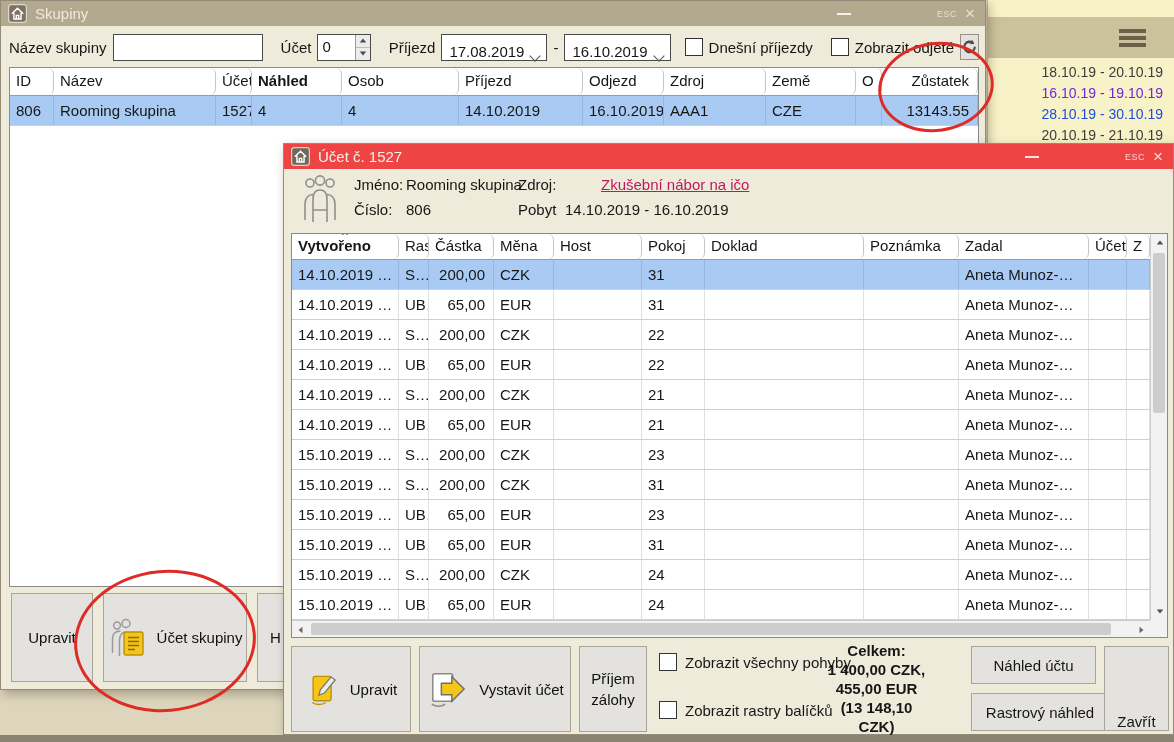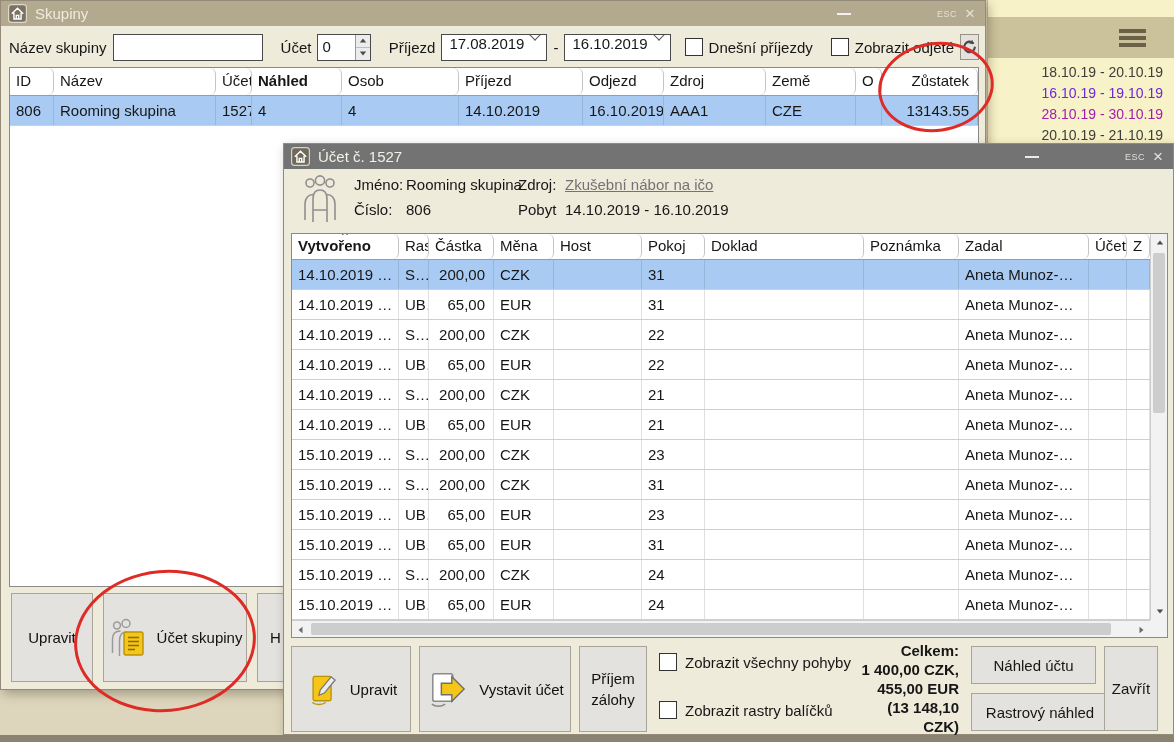--- a/index.html
+++ b/index.html
@@ -6,34 +6,34 @@
   html,body { width:1174px; height:742px; }
   body { position:relative; overflow:hidden; background:#ddd6bc; color:#161616;
          font-family:"Liberation Sans", sans-serif; font-size:15px; }
 
   
   .window { position:absolute; background:#efebdb; border:1px solid #938b78;
             box-shadow:3px 4px 10px rgba(60,50,30,.35); }
   .titlebar { height:25px; display:flex; align-items:center; padding:0 10px 0 7px; gap:8px;
               position:relative; }
   .tb-groups { background:#b2a98f; color:#edeade; }
-  .tb-account { background:#737373; color:#f2f0e7; }
+  .tb-account { background:#ef4444; color:#f2f0e7; }
   .tb-title { font-size:15px; }
   .tb-min { margin-left:auto; margin-right:78px; width:14px; height:2px; background:rgba(255,255,255,.85); }
   .tb-esc { font-size:9px; letter-spacing:.5px; opacity:.85; }
   .tb-x { font-size:17px; line-height:17px; opacity:.9; cursor:default; }
   .tb-x::before { content:"×"; }
 
   .house { width:19px; height:19px; display:inline-block; }
 
   
   .lbl { white-space:nowrap; }
   .ml8 { margin-left:8px; } .ml12 { margin-left:12px; }
   .txt { height:27px; border:1.5px solid #4a4a4a; background:#fff; font:15px "Liberation Sans",sans-serif; padding:0 5px; }
-  .combo { height:27px; border:1.5px solid #4a4a4a; background:#fff; display:flex; align-items:flex-start;
+  .combo { height:27px; border:1.5px solid #4a4a4a; background:#fff; display:flex; align-items:flex-end;
            padding:0 7px; gap:7px; white-space:nowrap; }
   .chev { width:8px; height:8px; border-right:1.6px solid #555; border-bottom:1.6px solid #555;
           transform:rotate(45deg); margin-top:-4px; flex:0 0 auto; }
   .spin { height:27px; width:92px; border:1.5px solid #4a4a4a; background:#fff; display:flex; align-items:stretch; }
   .spin-val { flex:1; padding:3px 4px; }
   .spin-btns { width:15px; display:flex; flex-direction:column; border-left:1px solid #9a9a9a; }
   .spin-b { flex:1; background:#ececec; border-bottom:1px solid #bdbdbd; display:flex; align-items:center; justify-content:center; }
   .spin-b:last-child { border-bottom:none; }
   .tri { width:0; height:0; display:block; }
   .tri-up { border-left:4px solid transparent; border-right:4px solid transparent; border-bottom:5px solid #4a4a4a; }
@@ -85,41 +85,41 @@
   .hamburger span { display:block; height:4px; background:#6b6148; }
   .sb-dates { position:absolute; top:62px; right:11px; text-align:right; font-size:14px; }
   .sb-date { line-height:21px; white-space:nowrap; }
 
   
   .red-ellipse { position:absolute; border:3px solid #df2b26; border-radius:50%; z-index:10; pointer-events:none; }
 
   #bottomstrip { position:absolute; left:0; top:735px; width:1174px; height:7px; background:#8b8372; z-index:4; }
 
   .abs { position:absolute; }
-  a.link { color:#737373; text-decoration:underline; }
+  a.link { color:#be185d; text-decoration:underline;margin-left:36px; }
   .filters { position:absolute; left:8px; top:31px; right:6px; height:30px; display:flex; align-items:center; gap:6px; }
 </style>
 </head>
 <body>
 
 <div id="sidebar">
   <div class="sb-band">
     <div class="hamburger">
         <span></span>
         <span></span>
         <span></span>
       </div>
   </div>
   <div class="sb-dates">
 
       <div class="sb-date" style="color: rgb(61, 61, 61);">18.10.19 - 20.10.19</div>
 
       <div class="sb-date" style="color: #6d28d9;">16.10.19 - 19.10.19</div>
 
-      <div class="sb-date" style="color: #a21caf;">28.10.19 - 30.10.19</div>
+      <div class="sb-date" style="color: #1d4ed8;">28.10.19 - 30.10.19</div>
 
       <div class="sb-date" style="color: rgb(61, 61, 61);">20.10.19 - 21.10.19</div>
     </div>
 </div>
 
 <div class="window" style="left:0;top:0;width:986px;height:690px;z-index:1;">
   <div class="titlebar tb-groups">
     <svg class="house" viewBox="0 0 16 16">
       <rect x="0.5" y="0.5" width="15" height="15" rx="2.5" fill="#7a7263" stroke="#ded9ca"></rect>
       <path d="M3.2 8.2 L8 3.6 L12.8 8.2 M5 7.4 V12.6 H11 V7.4 M7 12.6 V9.6 H9 V12.6" fill="none" stroke="#fff" stroke-width="1.2"></path>
@@ -475,35 +475,35 @@
   <div class="bigbtn" style="left:295px;top:502px;width:68px;height:86px;flex-direction:column;gap:1px;line-height:20px;">
     <span>Příjem</span>
     <span>zálohy</span>
   </div>
 
   <span class="cb abs" style="left:375px;top:509px;"></span>
   <span class="abs" style="left:401px;top:510px;">Zobrazit všechny pohyby</span>
   <span class="cb abs" style="left:375px;top:557px;"></span>
   <span class="abs" style="left:401px;top:558px;">Zobrazit rastry balíčků</span>
 
-  <div class="abs" style="left:510px;top:497px;width:165px;text-align:right;font-weight:bold;line-height:19px;">
+  <div class="abs" style="left:510px;top:497px;width:165px;text-align:center;font-weight:bold;line-height:19px;">
     <span style="display:block">Celkem:</span>
     <span style="display:block">1 400,00 CZK,</span>
     <span style="display:block">455,00 EUR</span>
     <span style="display:block">(13 148,10</span>
     <span style="display:block">CZK)</span>
   </div>
 
   <div class="smbtn" style="left:687px;top:502px;width:125px;height:38px;">
     <span>Náhled účtu</span>
   </div>
   <div class="smbtn" style="left:687px;top:549px;width:138px;height:38px;">
     <span>Rastrový náhled</span>
   </div>
-  <div class="smbtn" style="left:820px;top:502px;width:54px;height:85px;">
+  <div class="smbtn" style="left:820px;top:502px;width:65px;height:85px;align-items:flex-end;">
     <span>Zavřít</span>
   </div>
 </div>
 
 <div class="red-ellipse" style="left:878px;top:42px;width:116px;height:90px;transform:rotate(-8deg);"></div>
 <div class="red-ellipse" style="left:74px;top:570px;width:182px;height:142px;transform:rotate(-5deg);"></div>
 
 <div id="bottomstrip"></div>
 
 </body></html>

